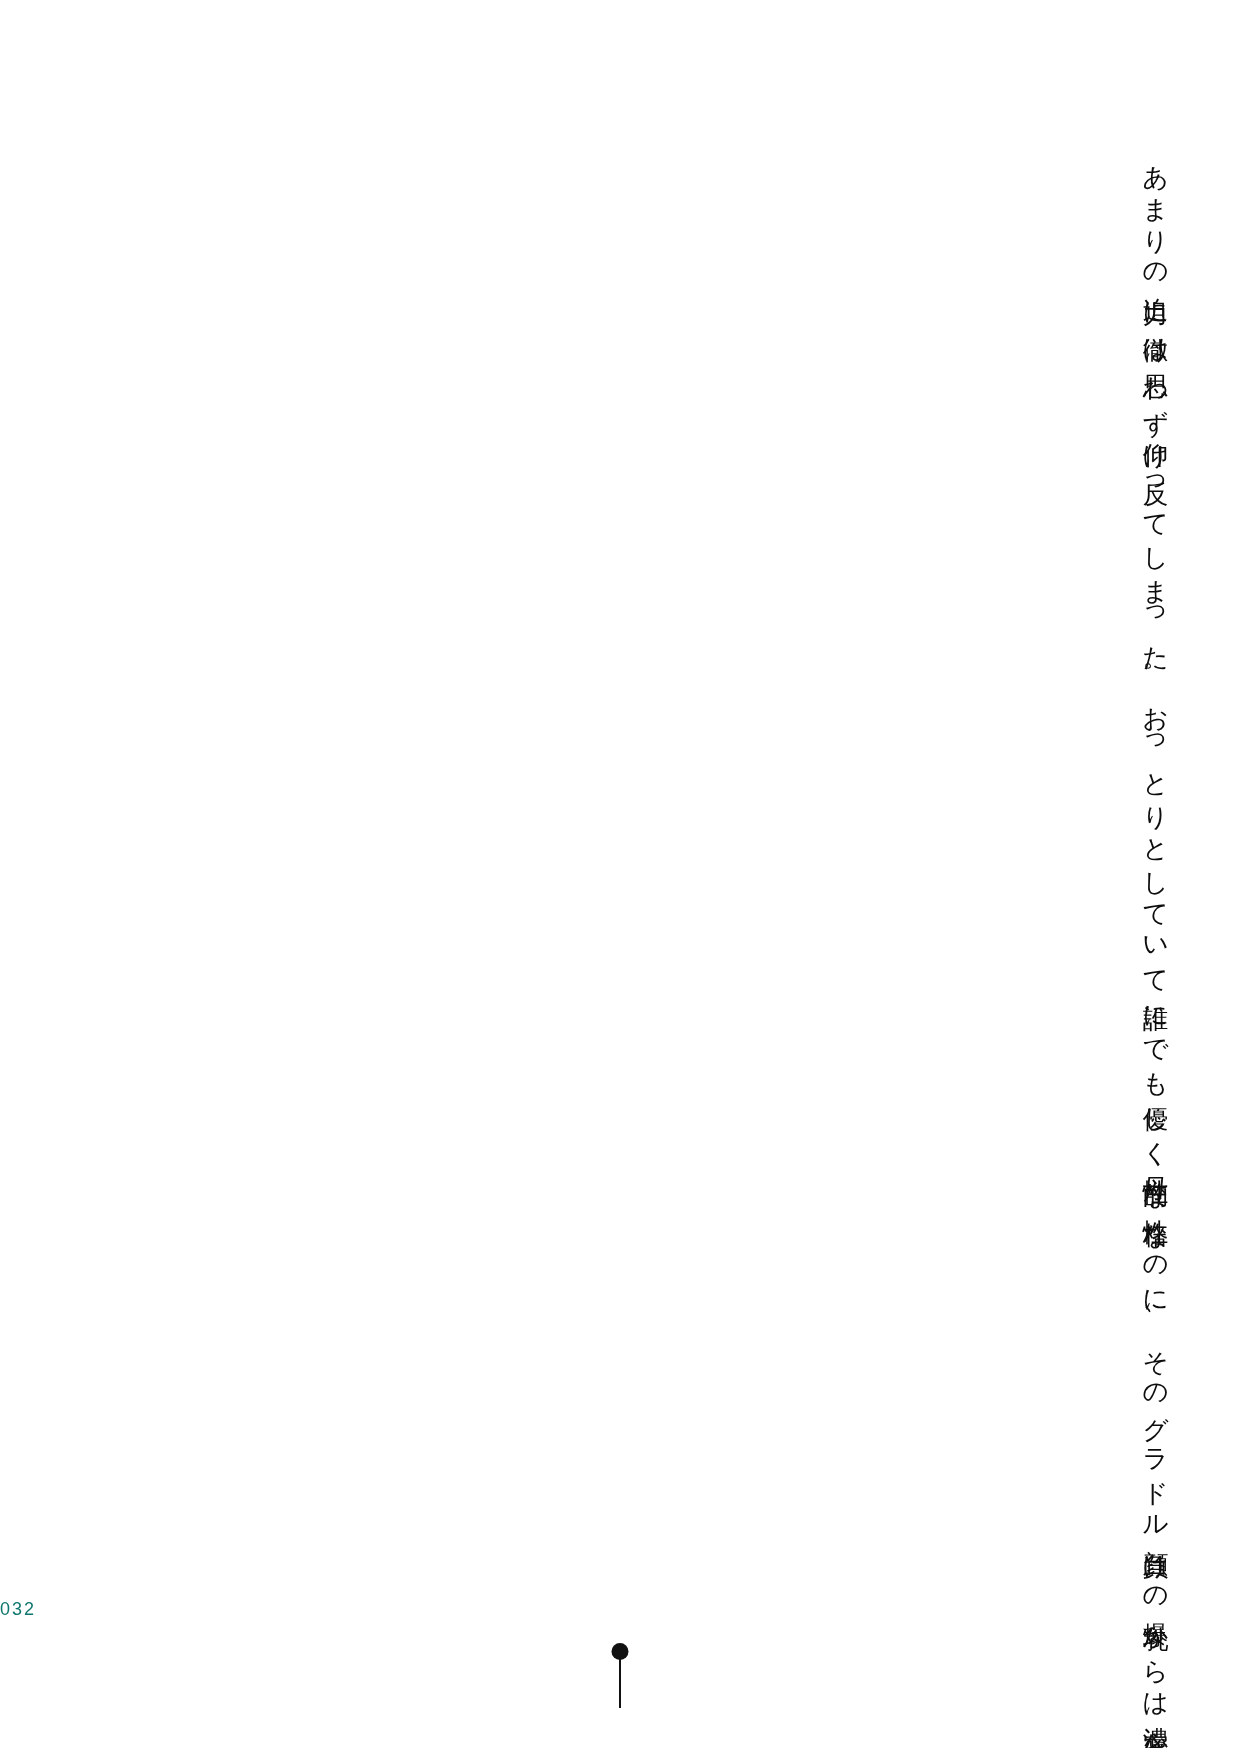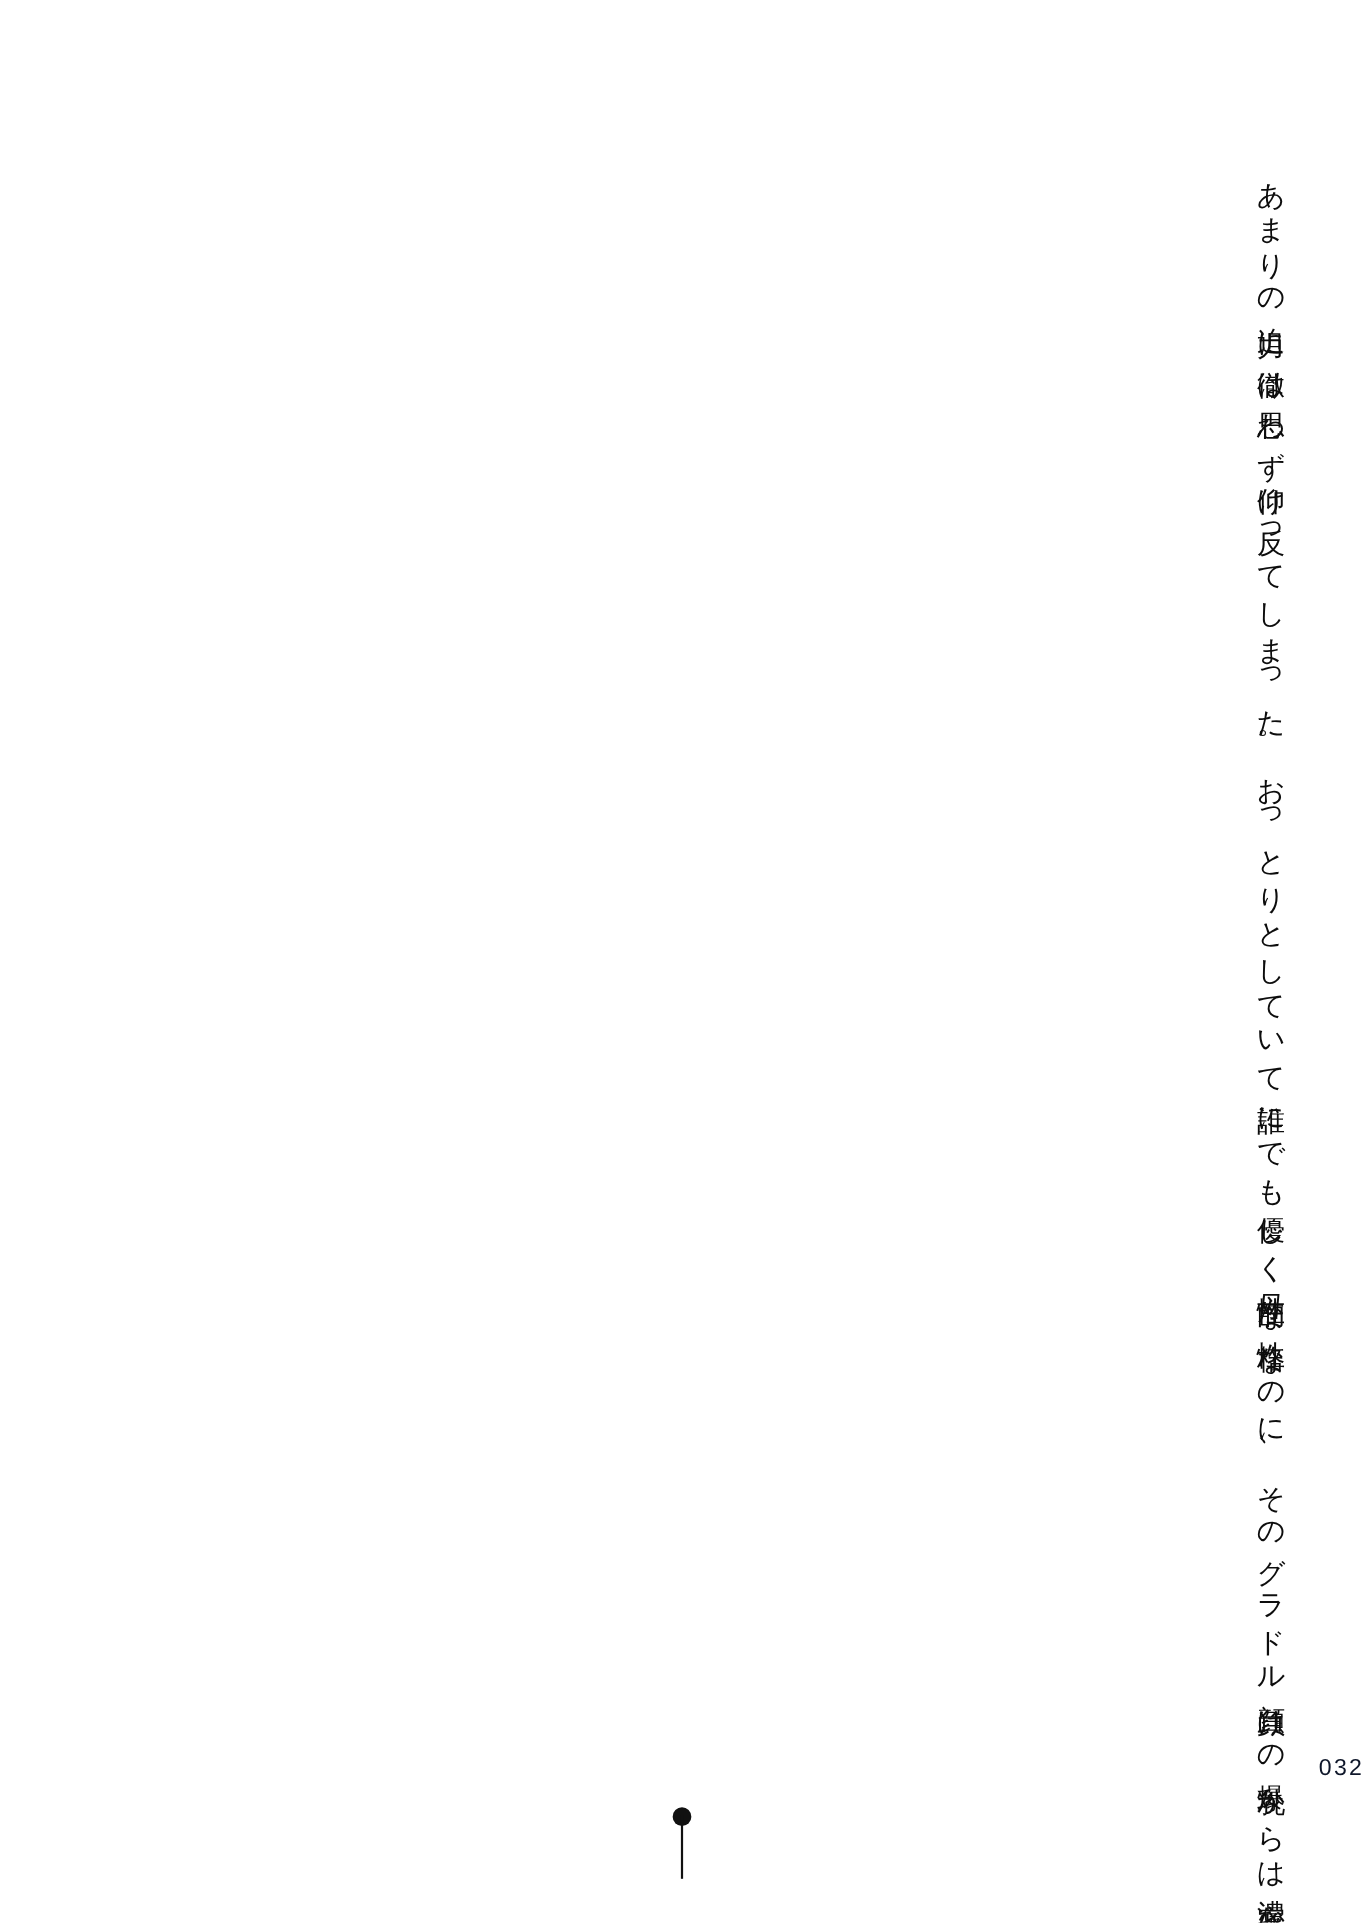--- a/index.html
+++ b/index.html
@@ -47,24 +47,24 @@
   }
   .line.indent {
     padding-top: 27px;
   }
 
   .page-number {
     position: absolute;
     left: 0;
     right: 0;
     bottom: 128px;
-    text-align: right;
-    font-size: 21px;
+    text-align: left;
+    font-size: 18px;
     letter-spacing: 2px;
-    color: #0f172a;
+    color: #0f766e;
     font-family: "Liberation Sans", sans-serif;
   }
 
   .footer-mark {
     position: absolute;
     left: 50%;
     bottom: 40px;
     transform: translateX(-50%);
     width: 2px;
     height: 58px;

